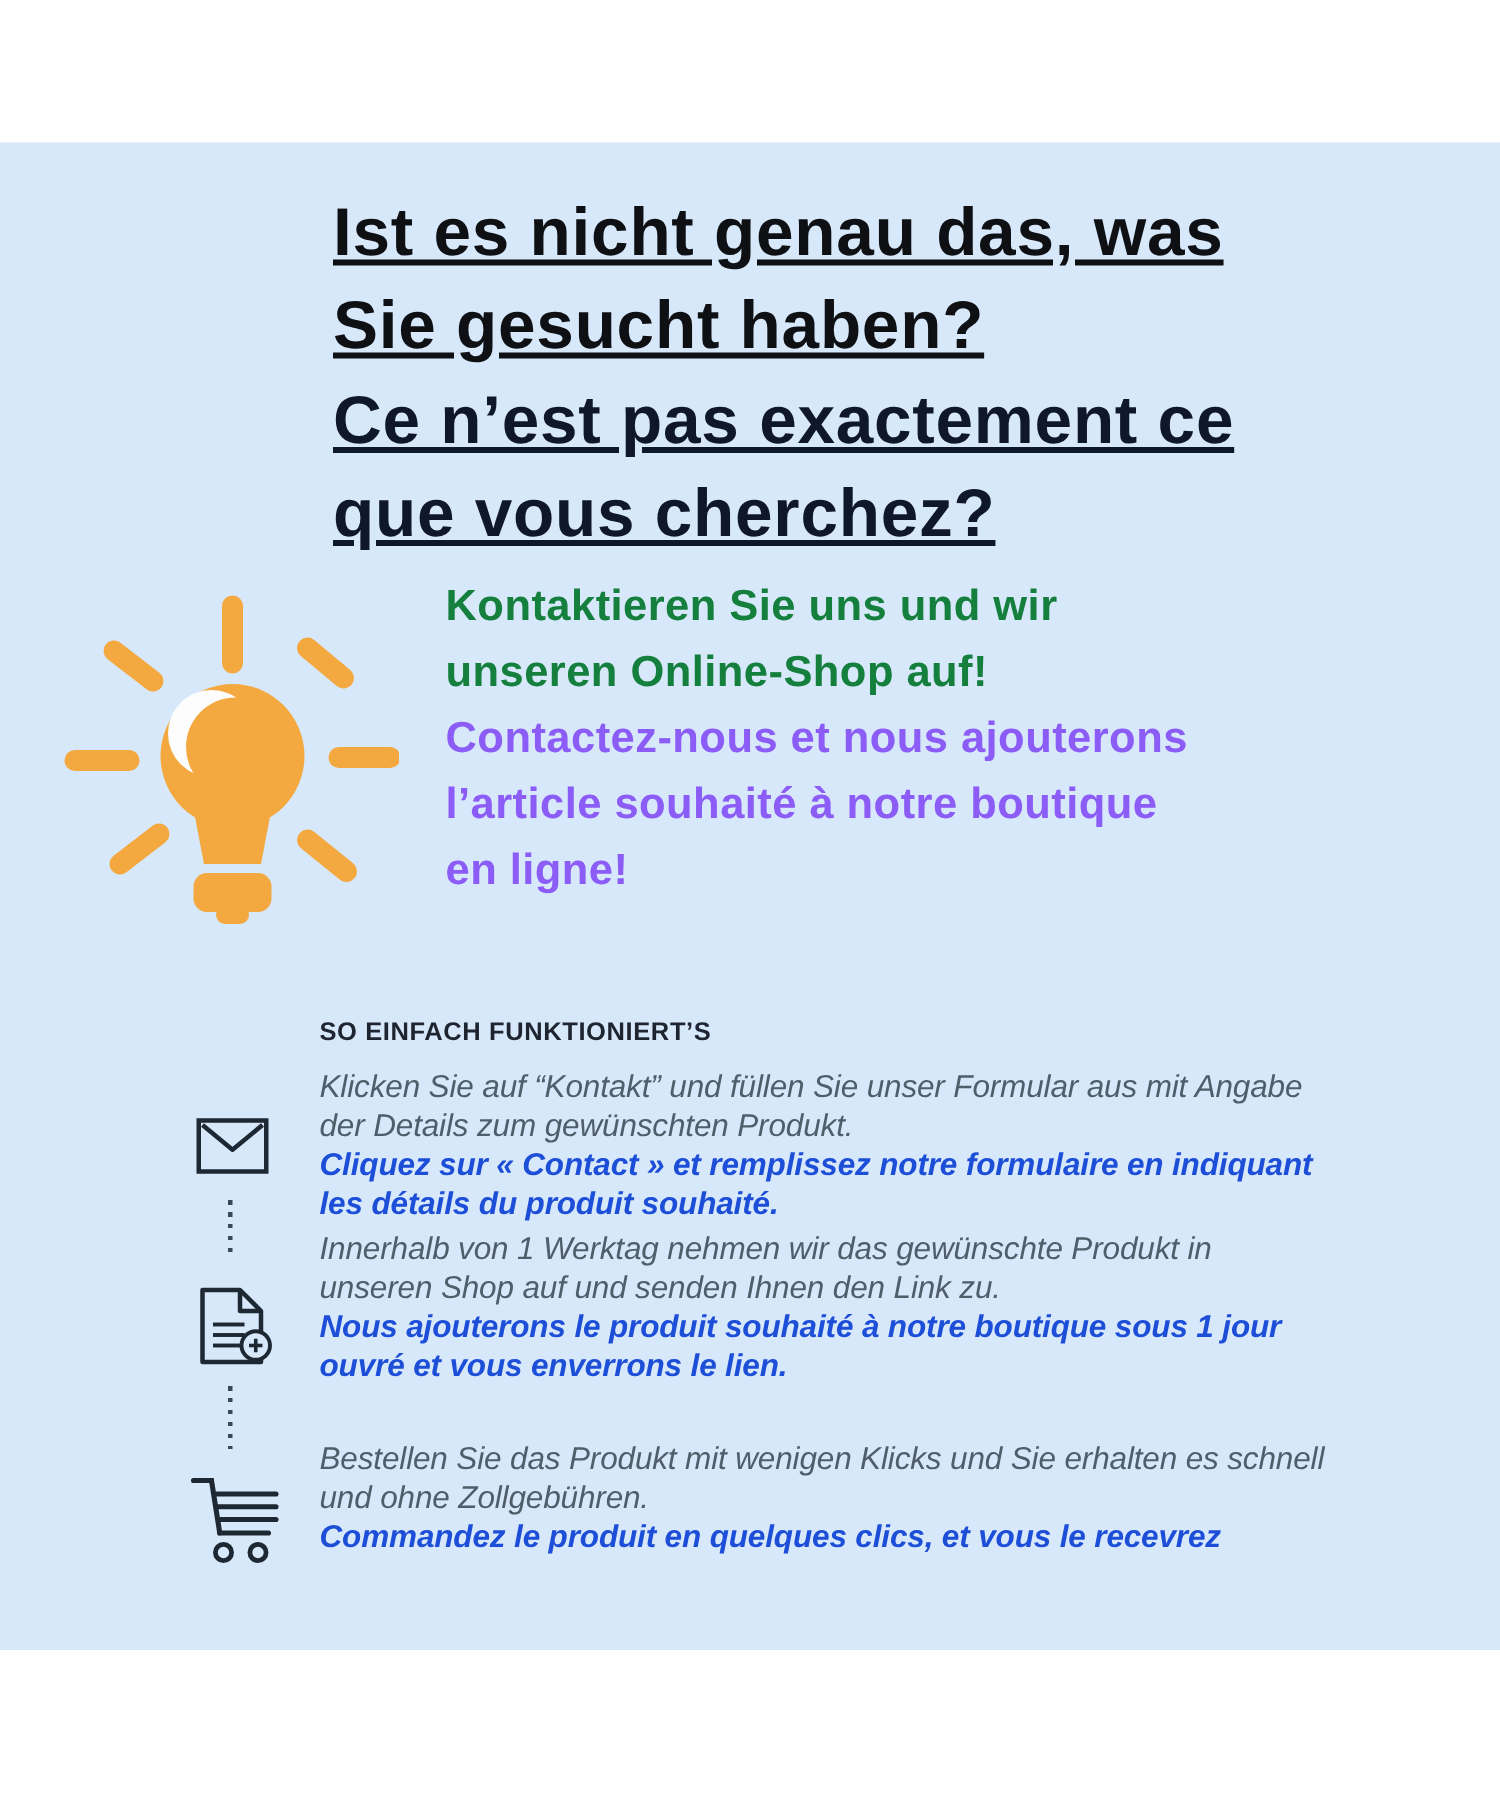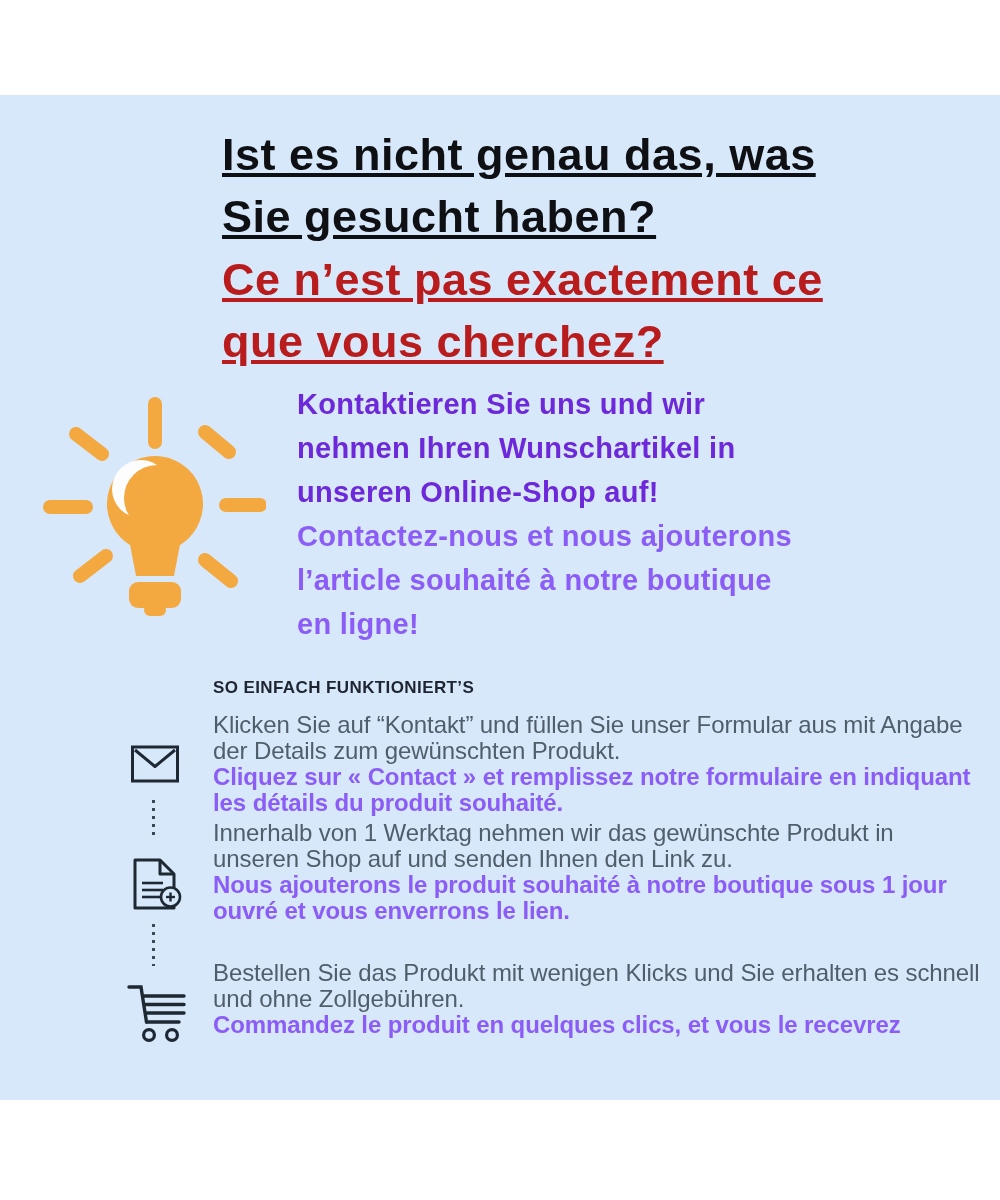--- a/index.html
+++ b/index.html
@@ -13,48 +13,48 @@
 
   .abs { position: absolute; }
 
   
   .headline { left: 222px; top: 124px; }
   .headline .line {
     font-size: 45px; font-weight: 700; line-height: 62px;
     color: #0E1013; white-space: nowrap; letter-spacing: 0.5px; text-decoration: underline;
   }
   .headline-fr { left: 222px; top: 249px; }
-  .headline-fr .line { color: #b91c1c; }
+  .headline-fr .line { color: #0f172a; }
 
   
   .intro { left: 297px; top: 382px; }
   .intro .line {
     font-size: 29px; font-weight: 700; line-height: 44px;
     white-space: nowrap; letter-spacing: 0.3px;
   }
-  .intro .de { color: #6d28d9; }
+  .intro .de { color: #15803d; }
   .intro .fr { color: #8b5cf6; }
 
   
   .bulb-box { left: 42px; top: 392px; width: 224px; height: 234px; }
 
   
   .section-row { left: 213px; top: 678px; display: flex; gap: 26px; }
   .section-label {
     font-size: 17px; font-weight: 700; letter-spacing: 0.4px; white-space: nowrap;
   }
   .section-label.de { color: #1E2430; }
   .section-label.fr { color: #A75D82; }
 
   
   .step-text .line {
-    font-size: 24px; line-height: 26px; white-space: nowrap; letter-spacing: -0.1px;
+    font-size: 21px; line-height: 26px; white-space: nowrap; letter-spacing: -0.1px; font-style: italic;
   }
   .step-text .de { color: #4F5E6A; font-weight: 400; }
-  .step-text .fr { color: #8b5cf6; font-weight: 700; }
+  .step-text .fr { color: #1d4ed8; font-weight: 700; }
   .step1 { left: 213px; top: 712px; }
   .step2 { left: 213px; top: 820px; }
   .step3 { left: 213px; top: 960px; }
 
   .icon-box { color: #1D2833; }
   .envelope-box { left: 130px; top: 744px; width: 50px; height: 40px; }
   .doc-box      { left: 124px; top: 856px; width: 58px; height: 58px; }
   .cart-box     { left: 121px; top: 982px; width: 70px; height: 62px; }
 
   .dotted-connector {
@@ -96,21 +96,20 @@
     <polygon points="86,142 140,142 132,184 94,184" fill="#F3A93F"></polygon>
     <circle cx="99" cy="97" r="29" fill="#FDFDFE"></circle>
     <circle cx="115" cy="106" r="33" fill="#F3A93F"></circle>
     <rect x="87" y="190" width="52" height="26" rx="9" fill="#F3A93F"></rect>
     <rect x="102" y="212" width="22" height="12" rx="6" fill="#F3A93F"></rect>
   </svg>
 </div>
 
 <div class="abs intro">
   <div class="line de">Kontaktieren Sie uns und wir</div>
-  <div class="line de">nehmen Ihren Wunschartikel in</div>
   <div class="line de">unseren Online-Shop auf!</div>
   <div class="line fr">Contactez-nous et nous ajouterons</div>
   <div class="line fr">l’article souhaité à notre boutique</div>
   <div class="line fr">en ligne!</div>
 </div>
 
 <div class="abs section-row">
   <span class="section-label de">SO EINFACH FUNKTIONIERT’S</span>
 </div>
 

